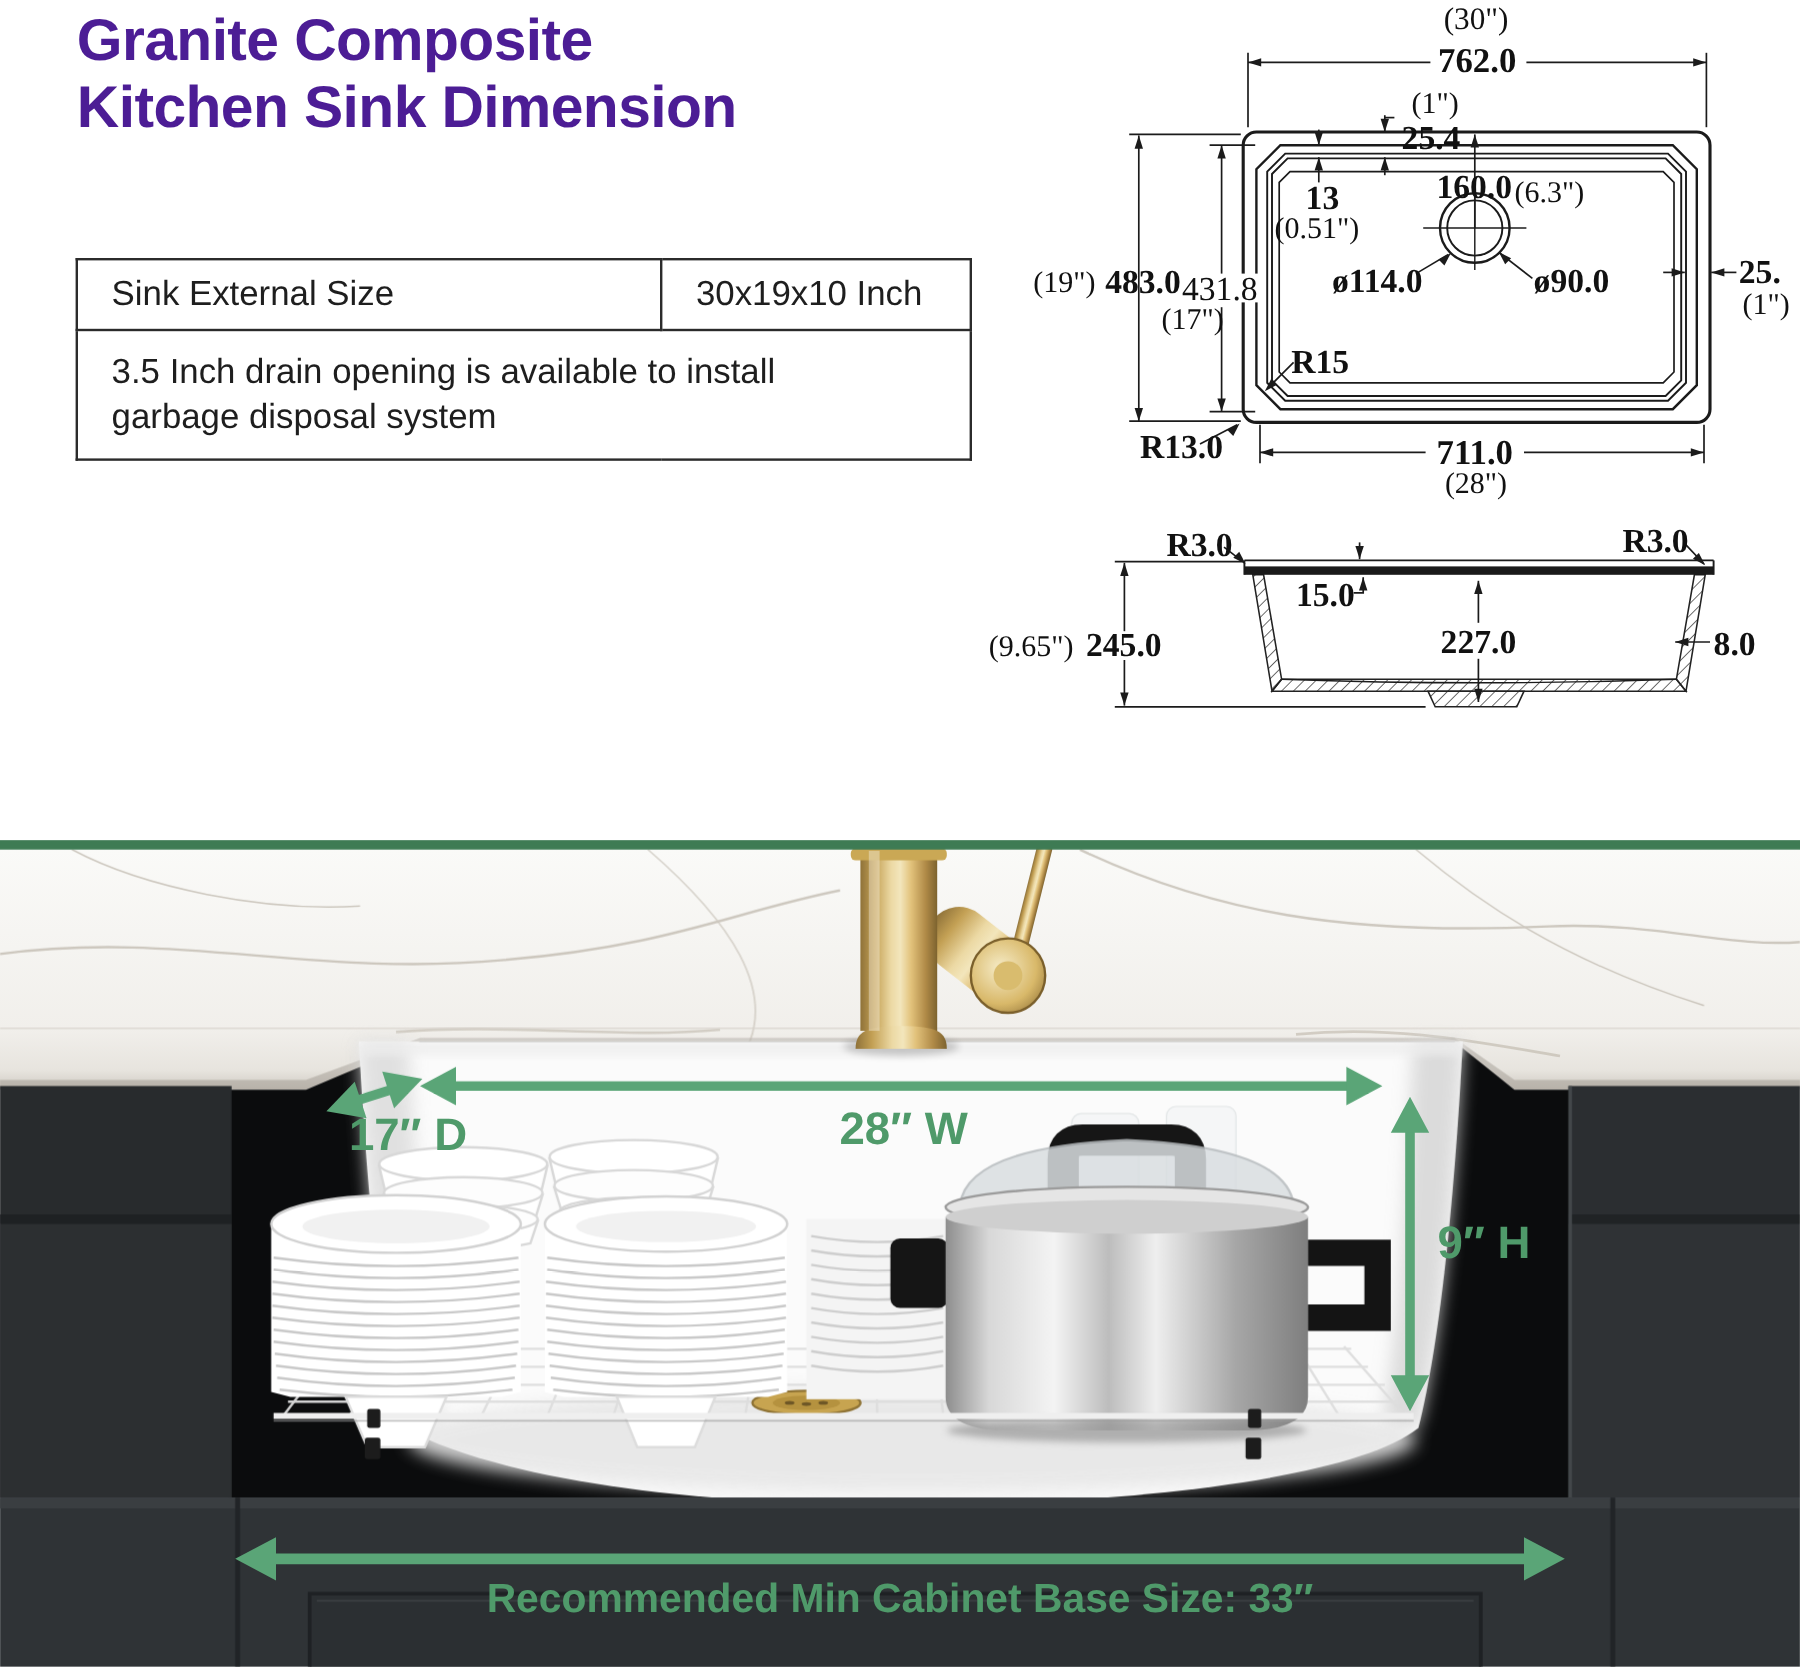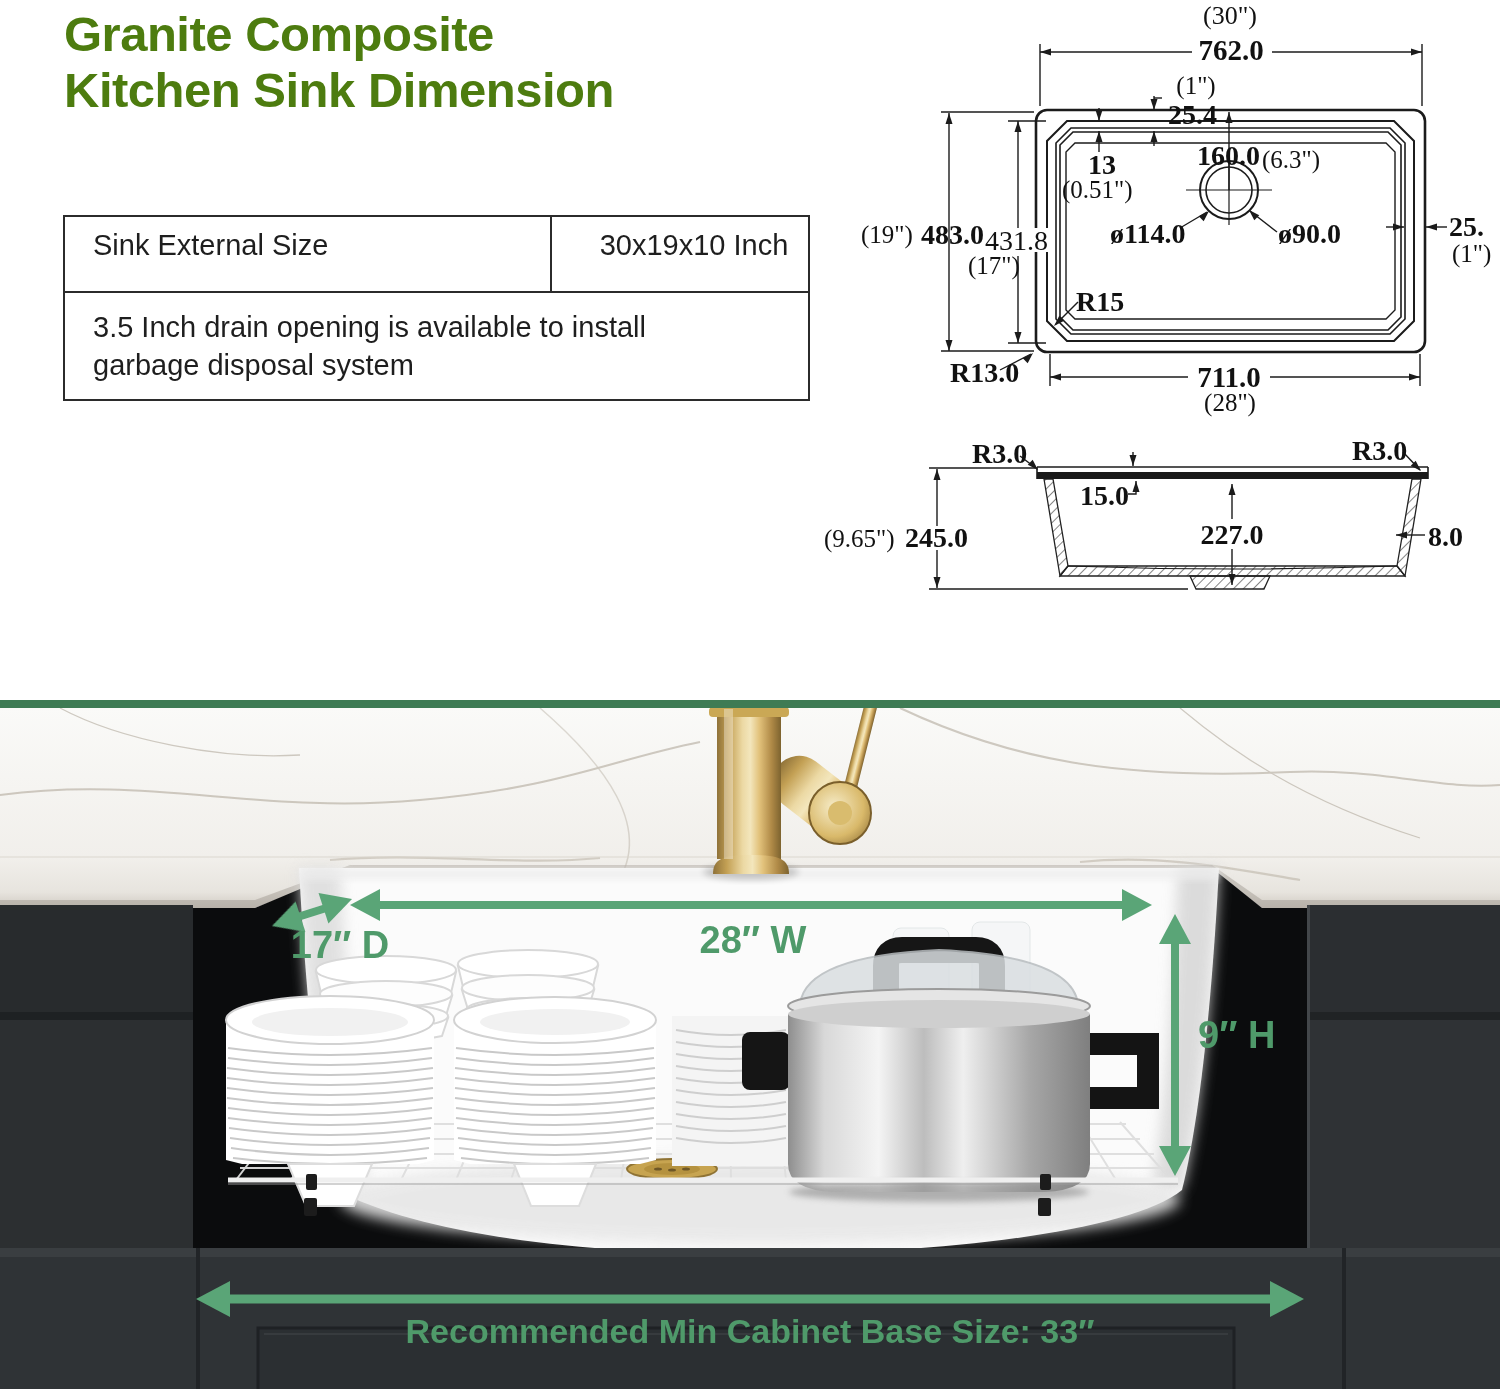--- a/index.html
+++ b/index.html
@@ -1,23 +1,23 @@
 <!DOCTYPE html>
 <html><head>
 <meta charset="utf-8">
 <style>
   html,body{margin:0;padding:0;background:#fff;}
   .canvas{position:relative;width:1500px;height:1389px;background:#ffffff;overflow:hidden;
           font-family:"Liberation Sans", sans-serif;}
   .title{position:absolute;left:64px;top:6px;width:760px;
-         font-weight:bold;font-size:49px;line-height:56px;color:#4d7c0f;letter-spacing:-0.5px;}
+         font-weight:bold;font-size:49px;line-height:56px;color:#4c1d95;letter-spacing:-0.5px;}
   .spec{position:absolute;left:63px;top:215px;width:747px;border-collapse:collapse;
         font-size:29px;color:#1e1e1e;}
-  .spec td{border:2px solid #2b2b2b;padding:0 0 18px 28px;height:56px;vertical-align:middle;}
-  .spec td.val{width:228px;text-align:center;}
+  .spec td{border:2px solid #2b2b2b;padding:0 0 1px 28px;height:56px;vertical-align:middle;}
+  .spec td.val{width:228px;}
   .spec td.note{height:98px;line-height:38px;padding-top:4px;padding-bottom:4px;}
   svg text{font-family:"Liberation Serif", serif;fill:#111;}
   svg text.cad{font-weight:600;}
   svg text.cadlight{font-weight:400;}
   svg text.green{font-family:"Liberation Sans", sans-serif;font-weight:bold;fill:#4f9a6a;}
   .nofit{pointer-events:none;}
 </style>
 </head>
 <body>
 

